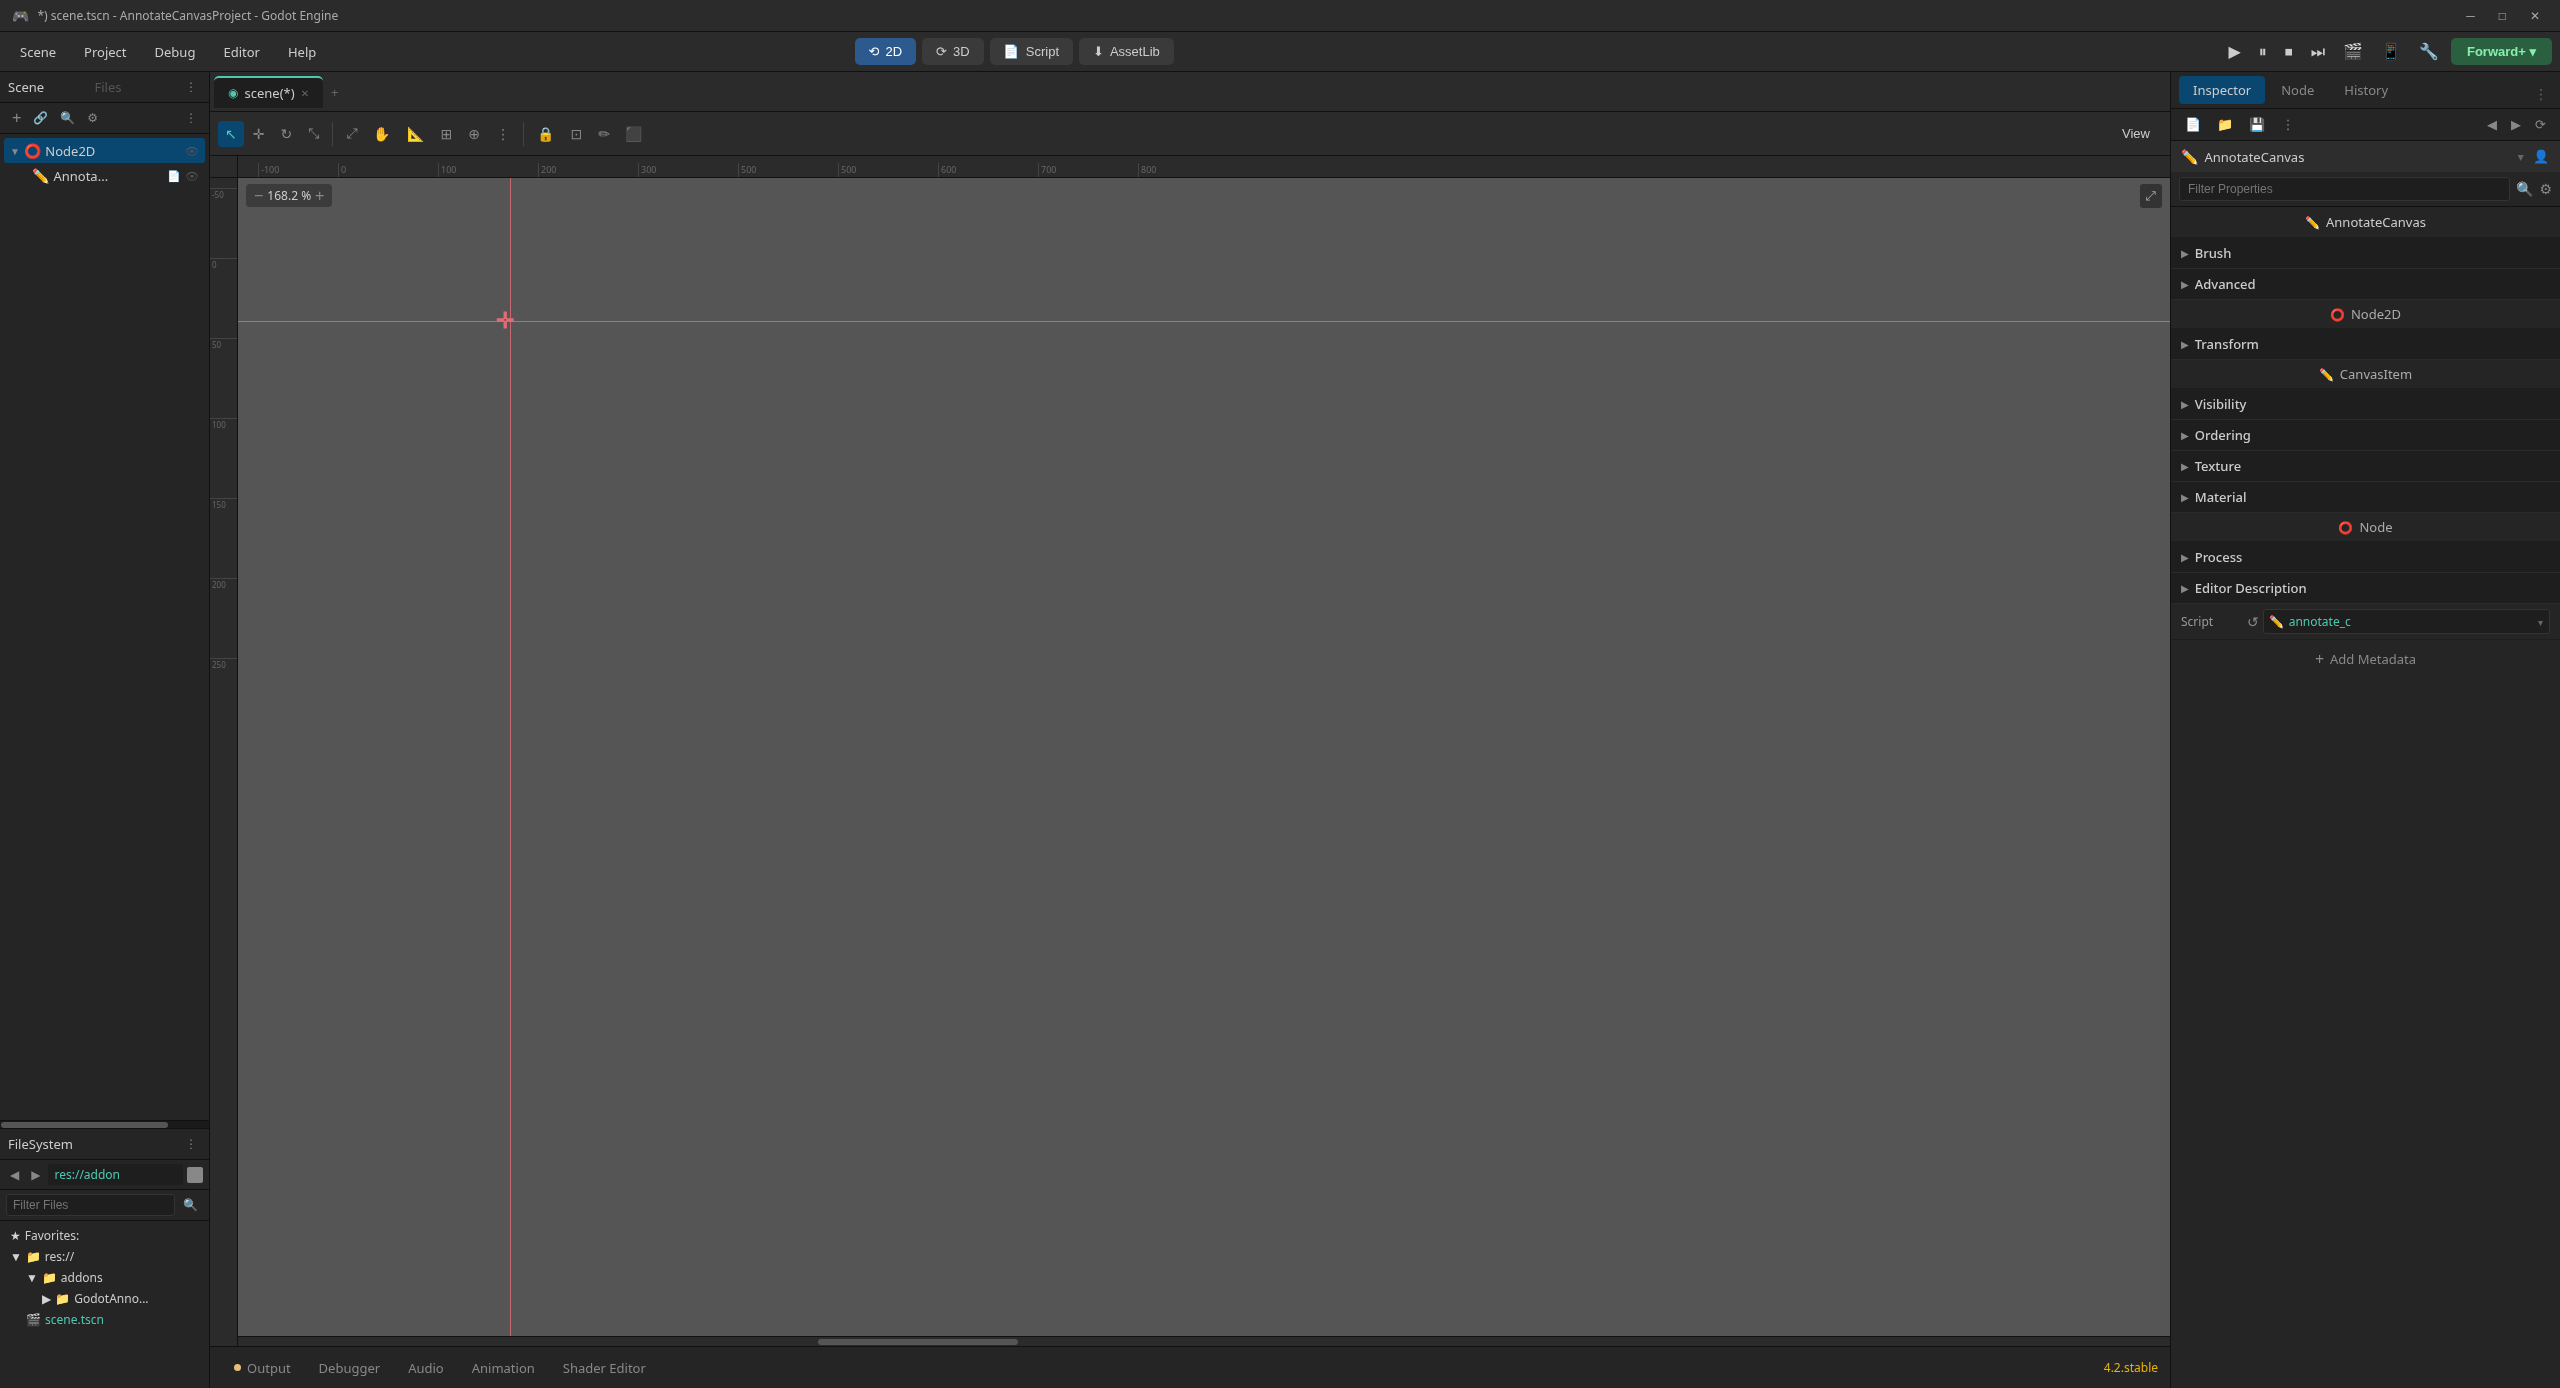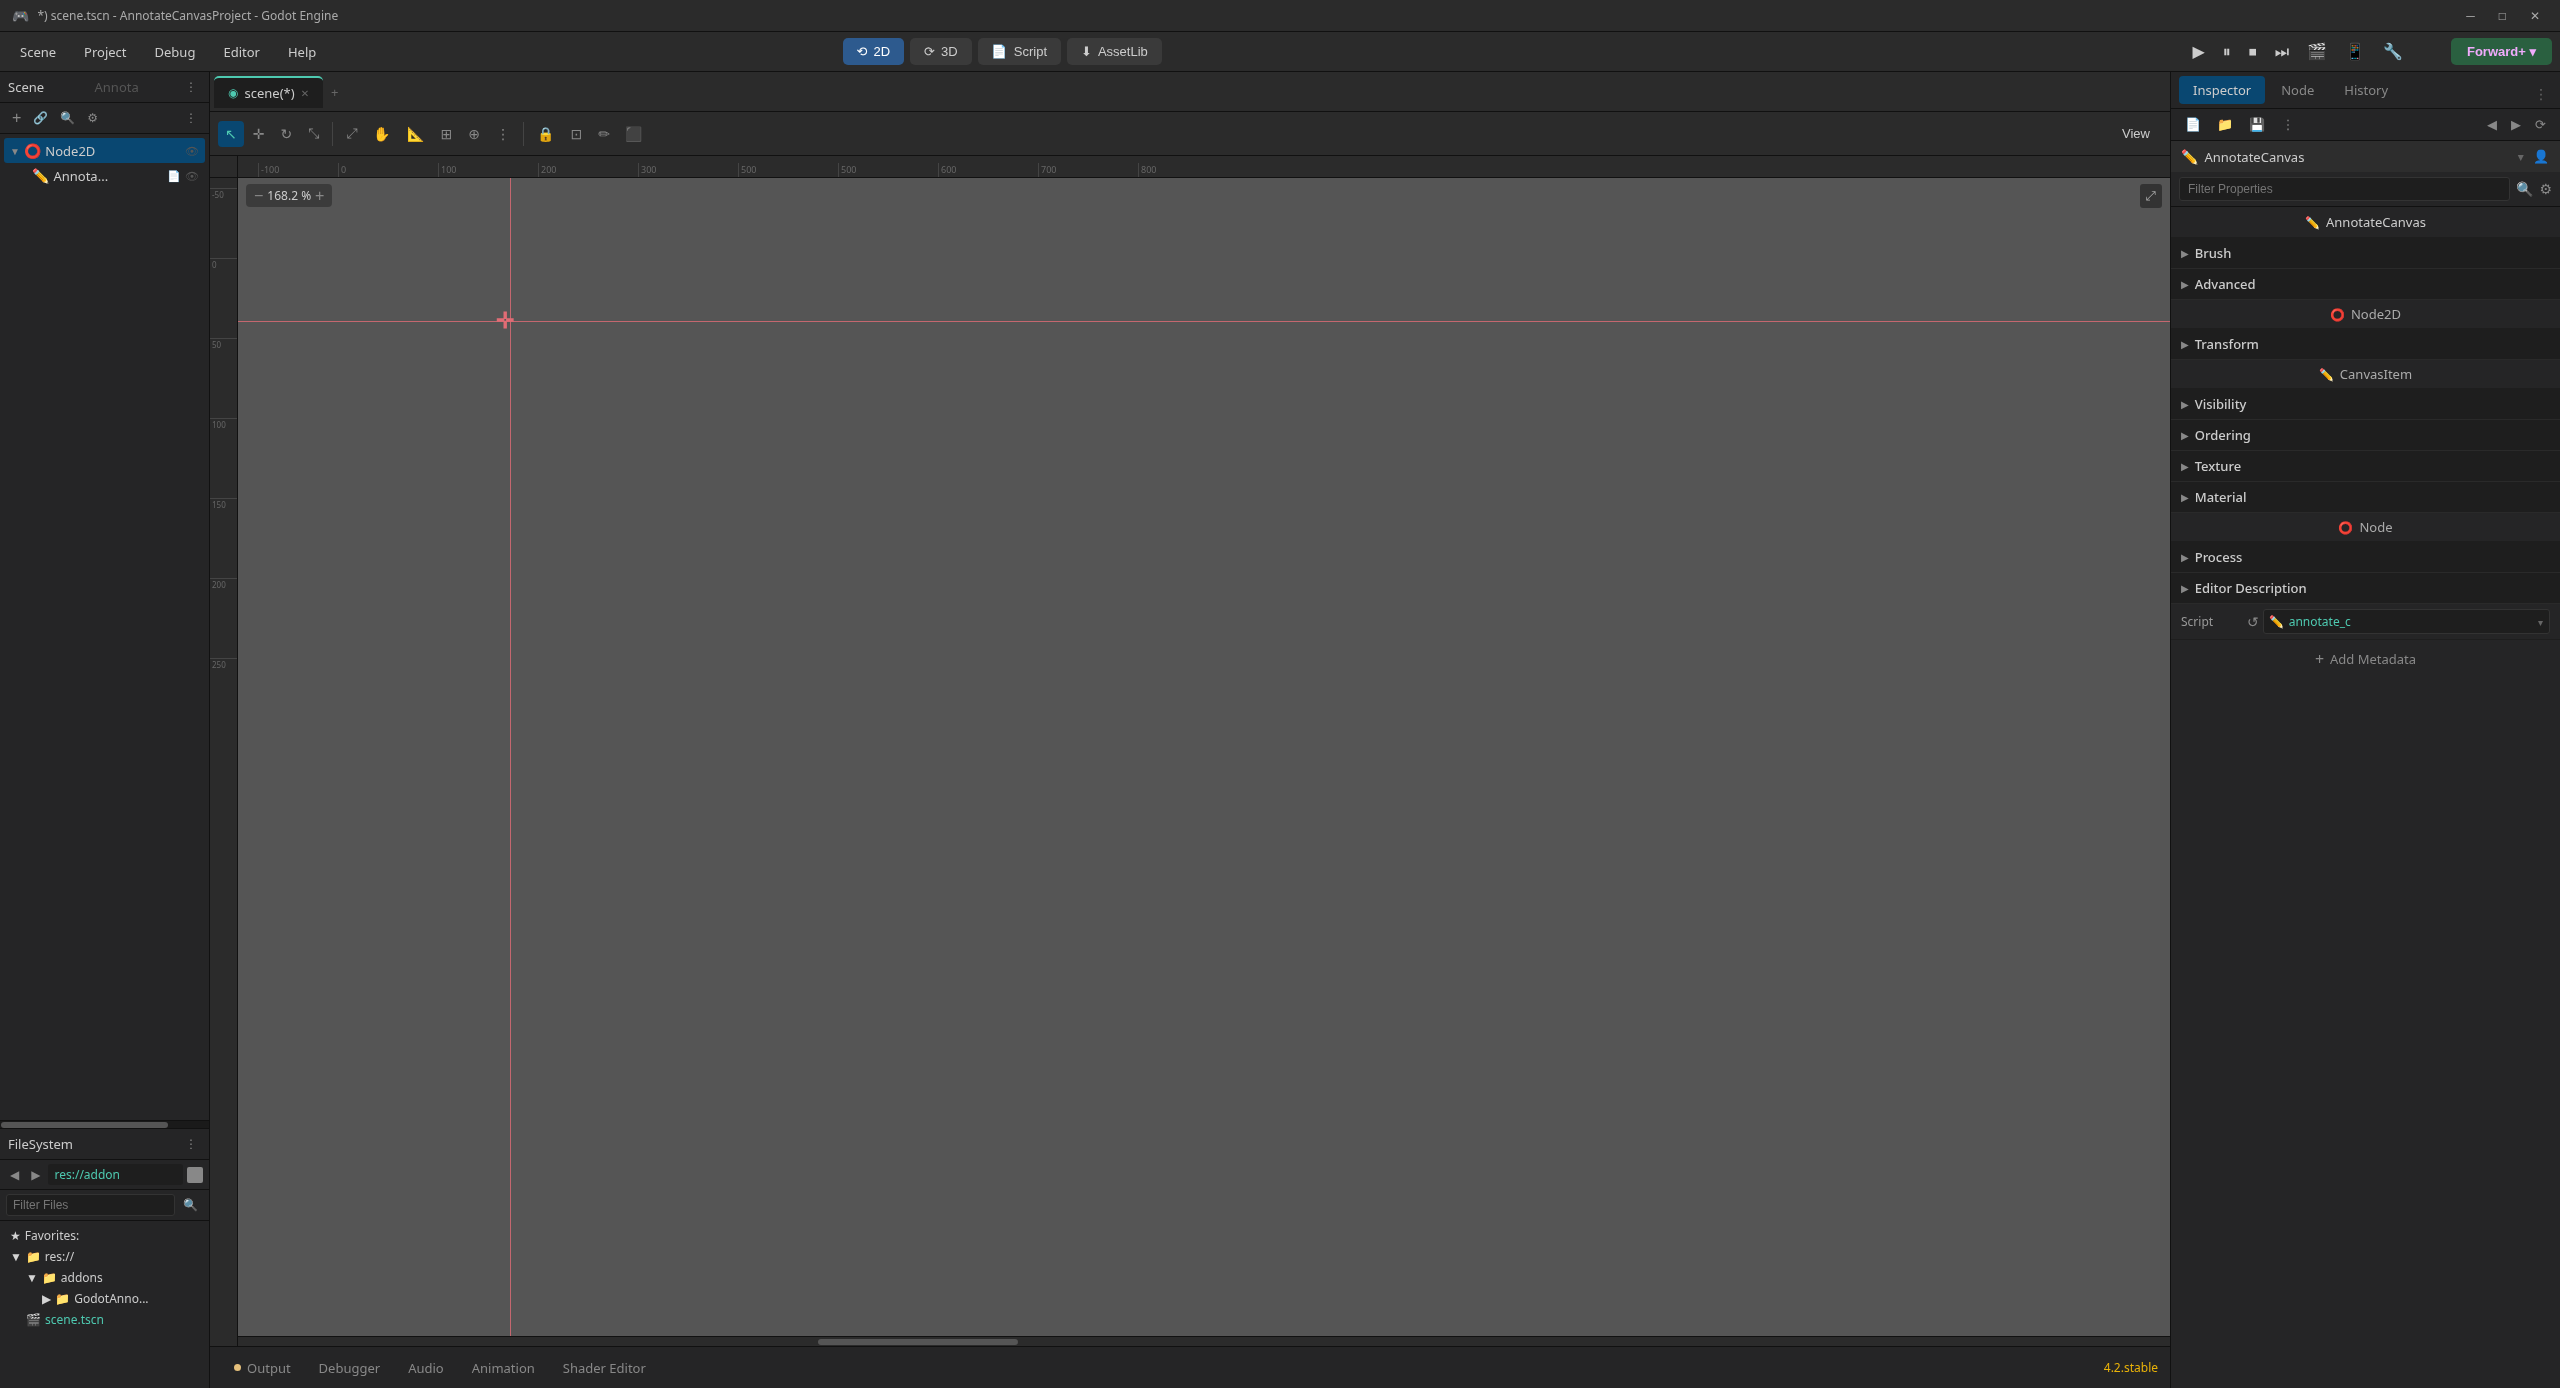--- a/index.html
+++ b/index.html
@@ -78,27 +78,26 @@
       border: none;
       color: #ccc;
       cursor: pointer;
       padding: 4px 6px;
       border-radius: 4px;
       font-size: 16px;
     }
     .forward-btn {
       background: #2a6040;
       border: none;
-      color: #f0abfc;
+      color: #86efac;
       cursor: pointer;
       padding: 6px 16px;
       border-radius: 5px;
       font-size: 13px;
       font-weight: bold;
-      margin-left: 36px;
     }
 
     
     .main-layout {
       display: flex;
       flex: 1;
       overflow: hidden;
     }
 
     
@@ -705,21 +704,21 @@
       <span>Forward+</span> ▾
     </button>
   </div>
 </div>
 
 <div class="main-layout">
 
   <div class="left-panel">
     <div class="panel-header">
       <span class="panel-title">Scene</span>
-      <span class="panel-title" style="color:#555;">Annota</span>
+      <span class="panel-title" style="color:#555;">Files</span>
       <button class="panel-btn">⋮</button>
     </div>
     <div style="display:flex;align-items:center;padding:4px 8px;gap:4px;border-bottom:1px solid #111;">
       <button class="panel-btn" style="font-size:16px;color:#888;">+</button>
       <button class="panel-btn">🔗</button>
       <button class="panel-btn">🔍</button>
       <button class="panel-btn">⚙</button>
       <button class="panel-btn" style="margin-left:auto;">⋮</button>
     </div>
     <div class="scene-tree">

